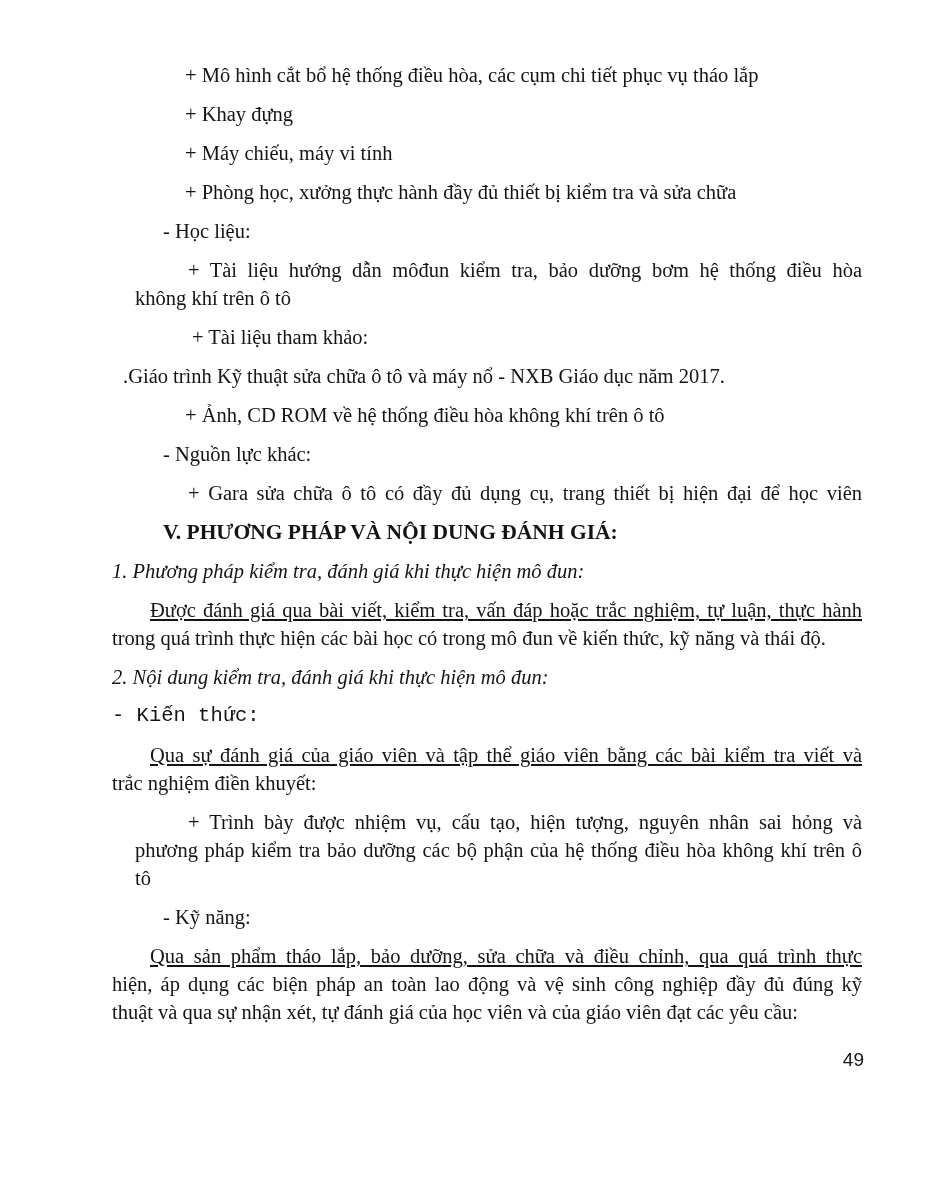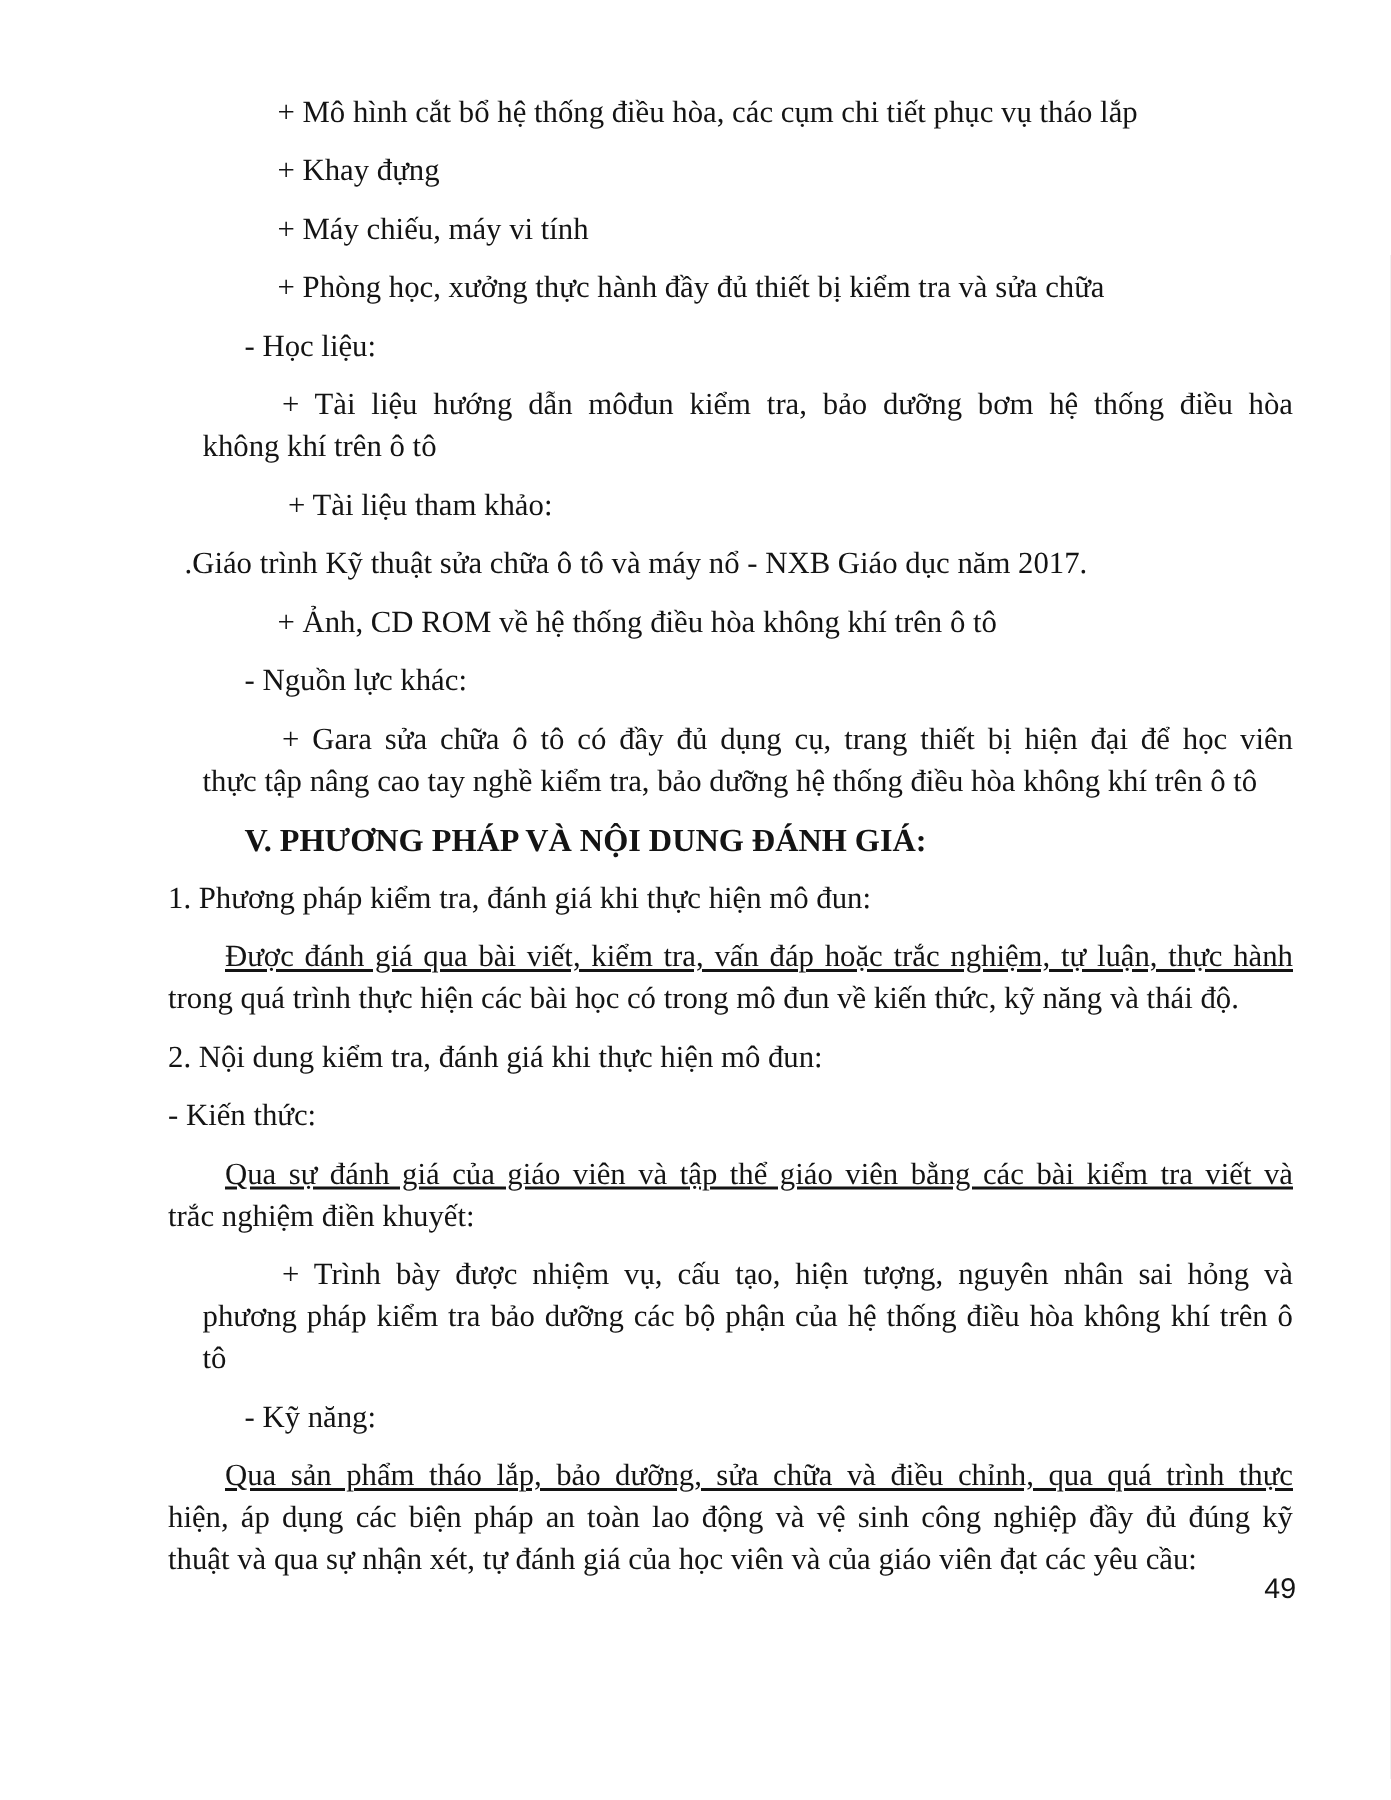--- a/index.html
+++ b/index.html
@@ -24,24 +24,24 @@
   .ln  { line-height: 28px; }
   
   .j   { text-align: justify; text-align-last: justify; }
   
   .f53 { padding-left: 53px; }
   .f38 { padding-left: 38px; text-decoration: underline; }
   
   .b-plus  { margin-left: 73px; }   
   .b-plus2 { margin-left: 80px; }   
   .b-dashi { margin-left: 51px; }   
-  .b-dash  { margin-left: 0; }      
+  .b-dash  { margin-left: 0; font-family: Liberation Mono, monospace; }      
   .b-ref   { margin-left: 11px; }   
   .b-head  { margin-left: 51px; font-weight: 700; font-size: 21.5px; }
-  .b-ital  { }
+  .b-ital  { font-style: italic; }
   .b-pp    { margin-left: 23px; }   
   .b-pr    { margin-left: 0; }      
   .pagenum {
     position: absolute;
     top: 1048px;
     right: 63px;
     font-family: "Liberation Sans", "DejaVu Sans", sans-serif;
     font-size: 19px;
     line-height: 24px;
     color: var(--ink, #141414);
@@ -86,21 +86,20 @@
     <div class="blk b-plus">
       <div class="ln">+ Ảnh, CD ROM về hệ thống điều hòa không khí trên ô tô</div>
     </div>
 
     <div class="blk b-dashi">
       <div class="ln">- Nguồn lực khác:</div>
     </div>
 
     <div class="blk b-pp">
       <div class="ln j f53">+ Gara sửa chữa ô tô có đầy đủ dụng cụ, trang thiết bị hiện đại để học viên</div>
-      <div class="ln">thực tập nâng cao tay nghề kiểm tra, bảo dưỡng hệ thống điều hòa không khí trên ô tô</div>
     </div>
 
     <div class="blk b-head">
       <div class="ln">V. PHƯƠNG PHÁP VÀ NỘI DUNG ĐÁNH GIÁ:</div>
     </div>
 
     <div class="blk b-ital">
       <div class="ln">1. Phương pháp kiểm tra, đánh giá khi thực hiện mô đun:</div>
     </div>
 

